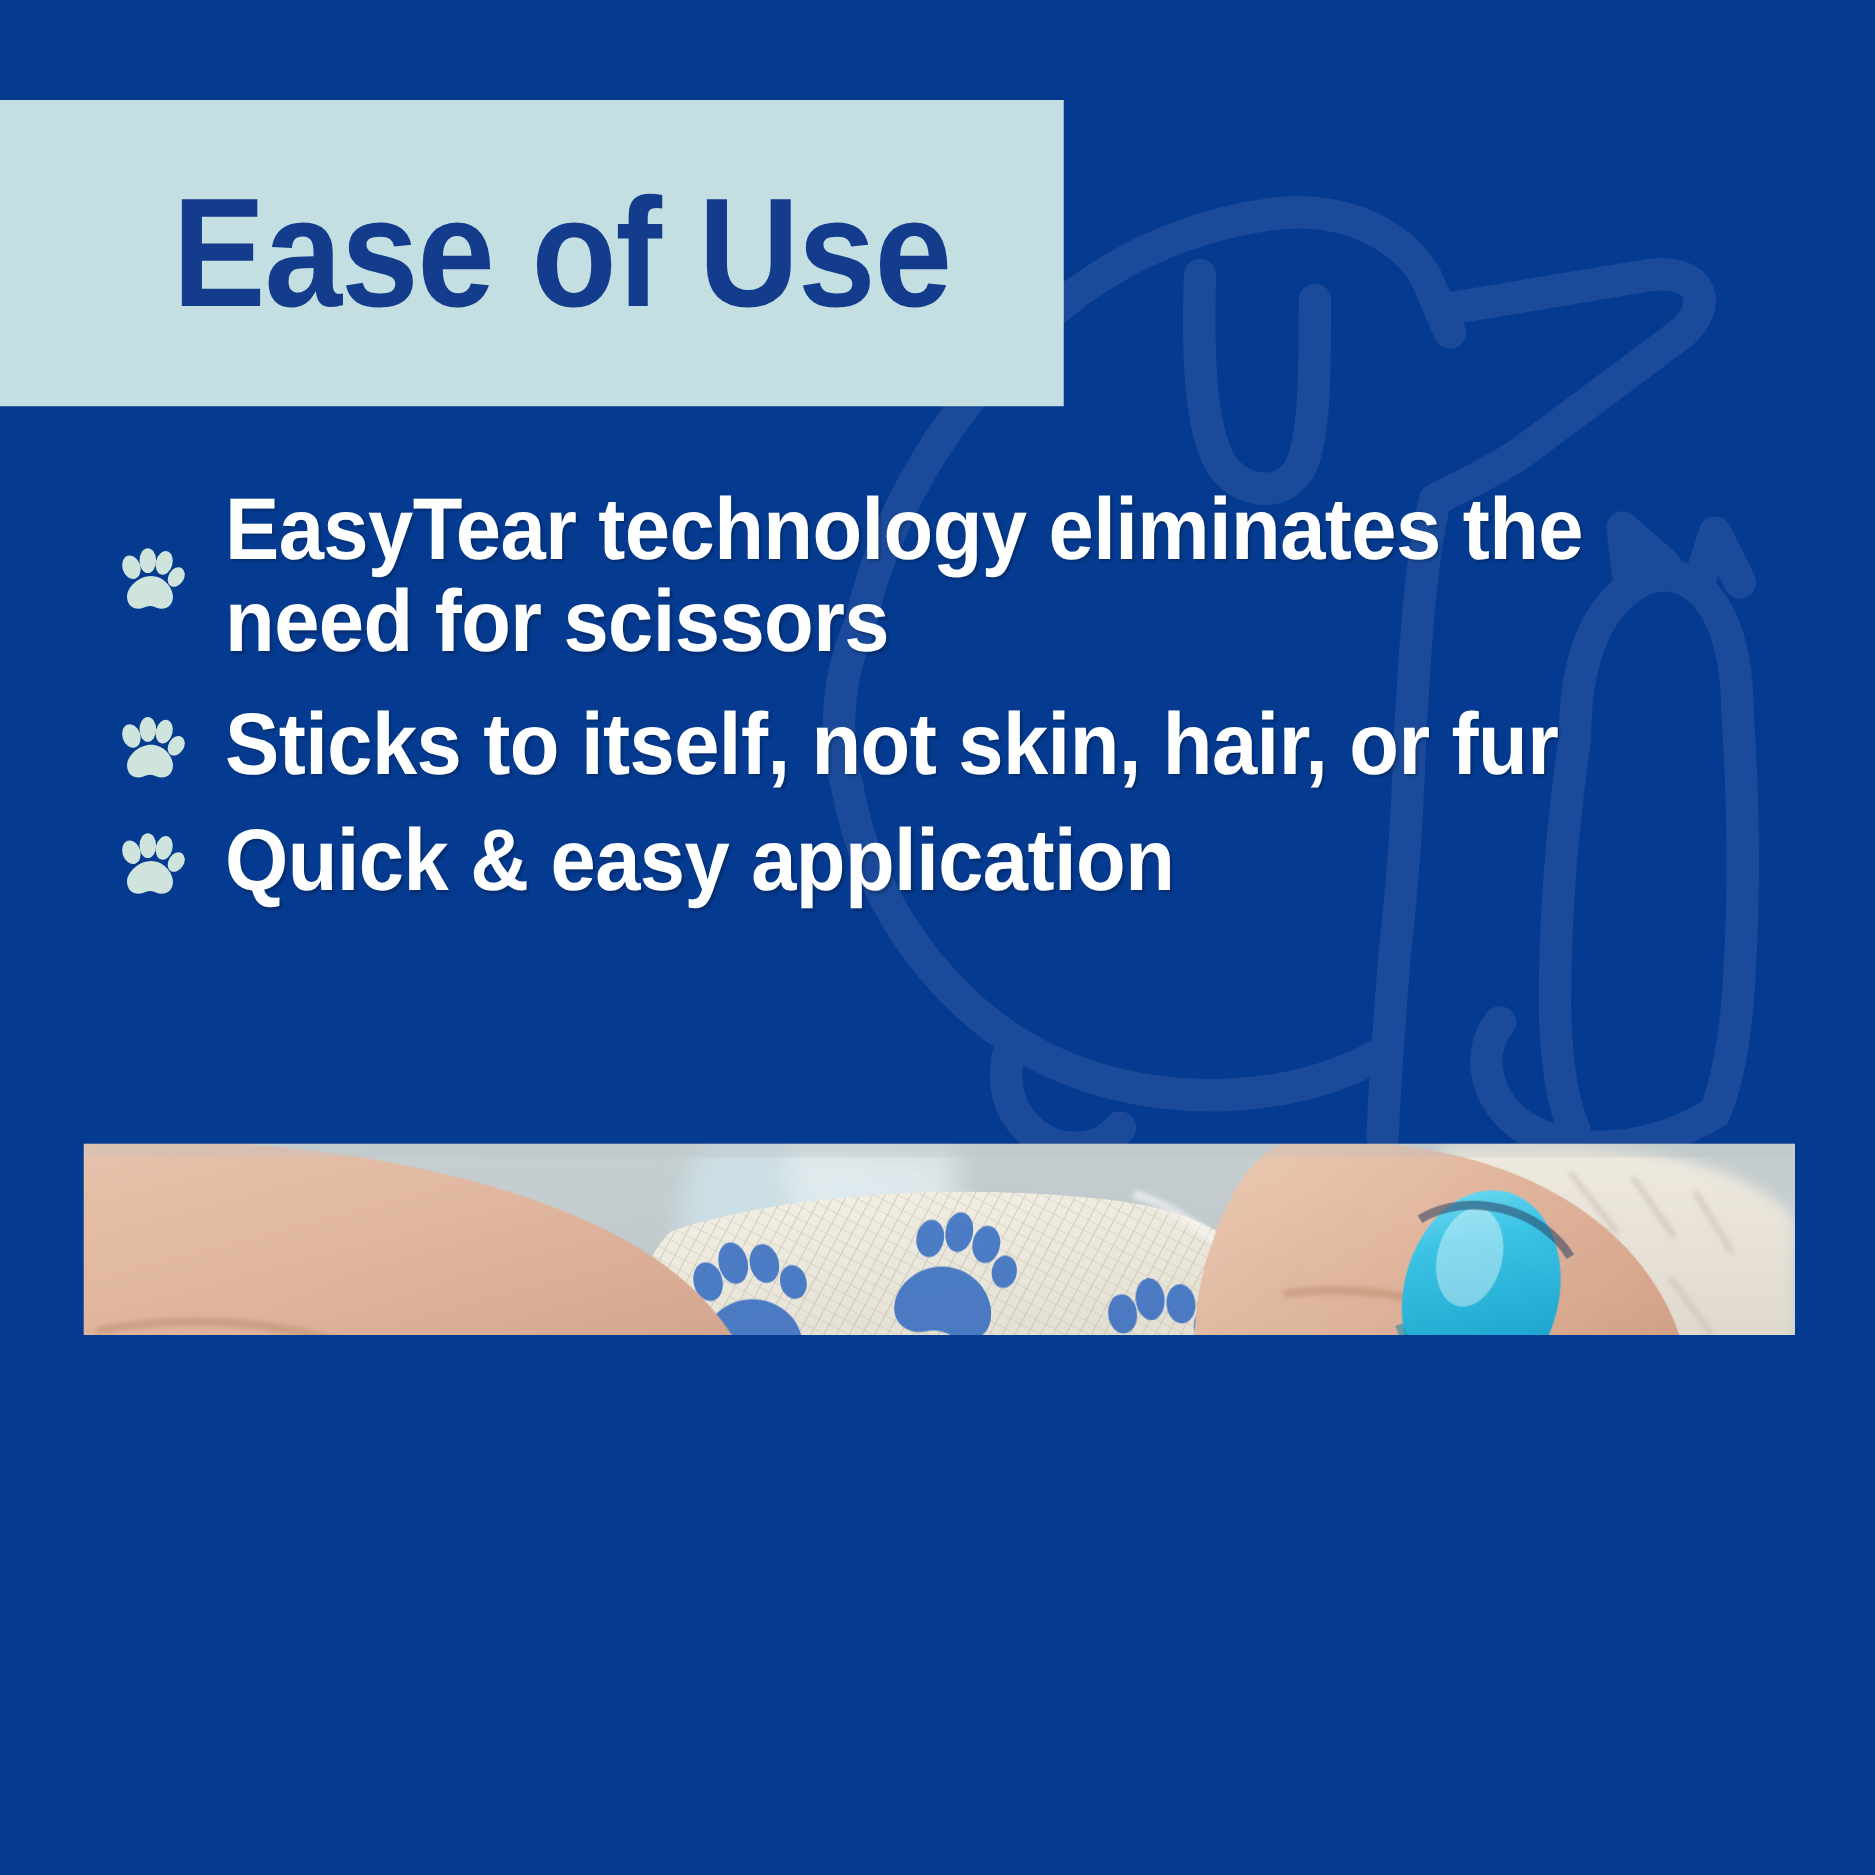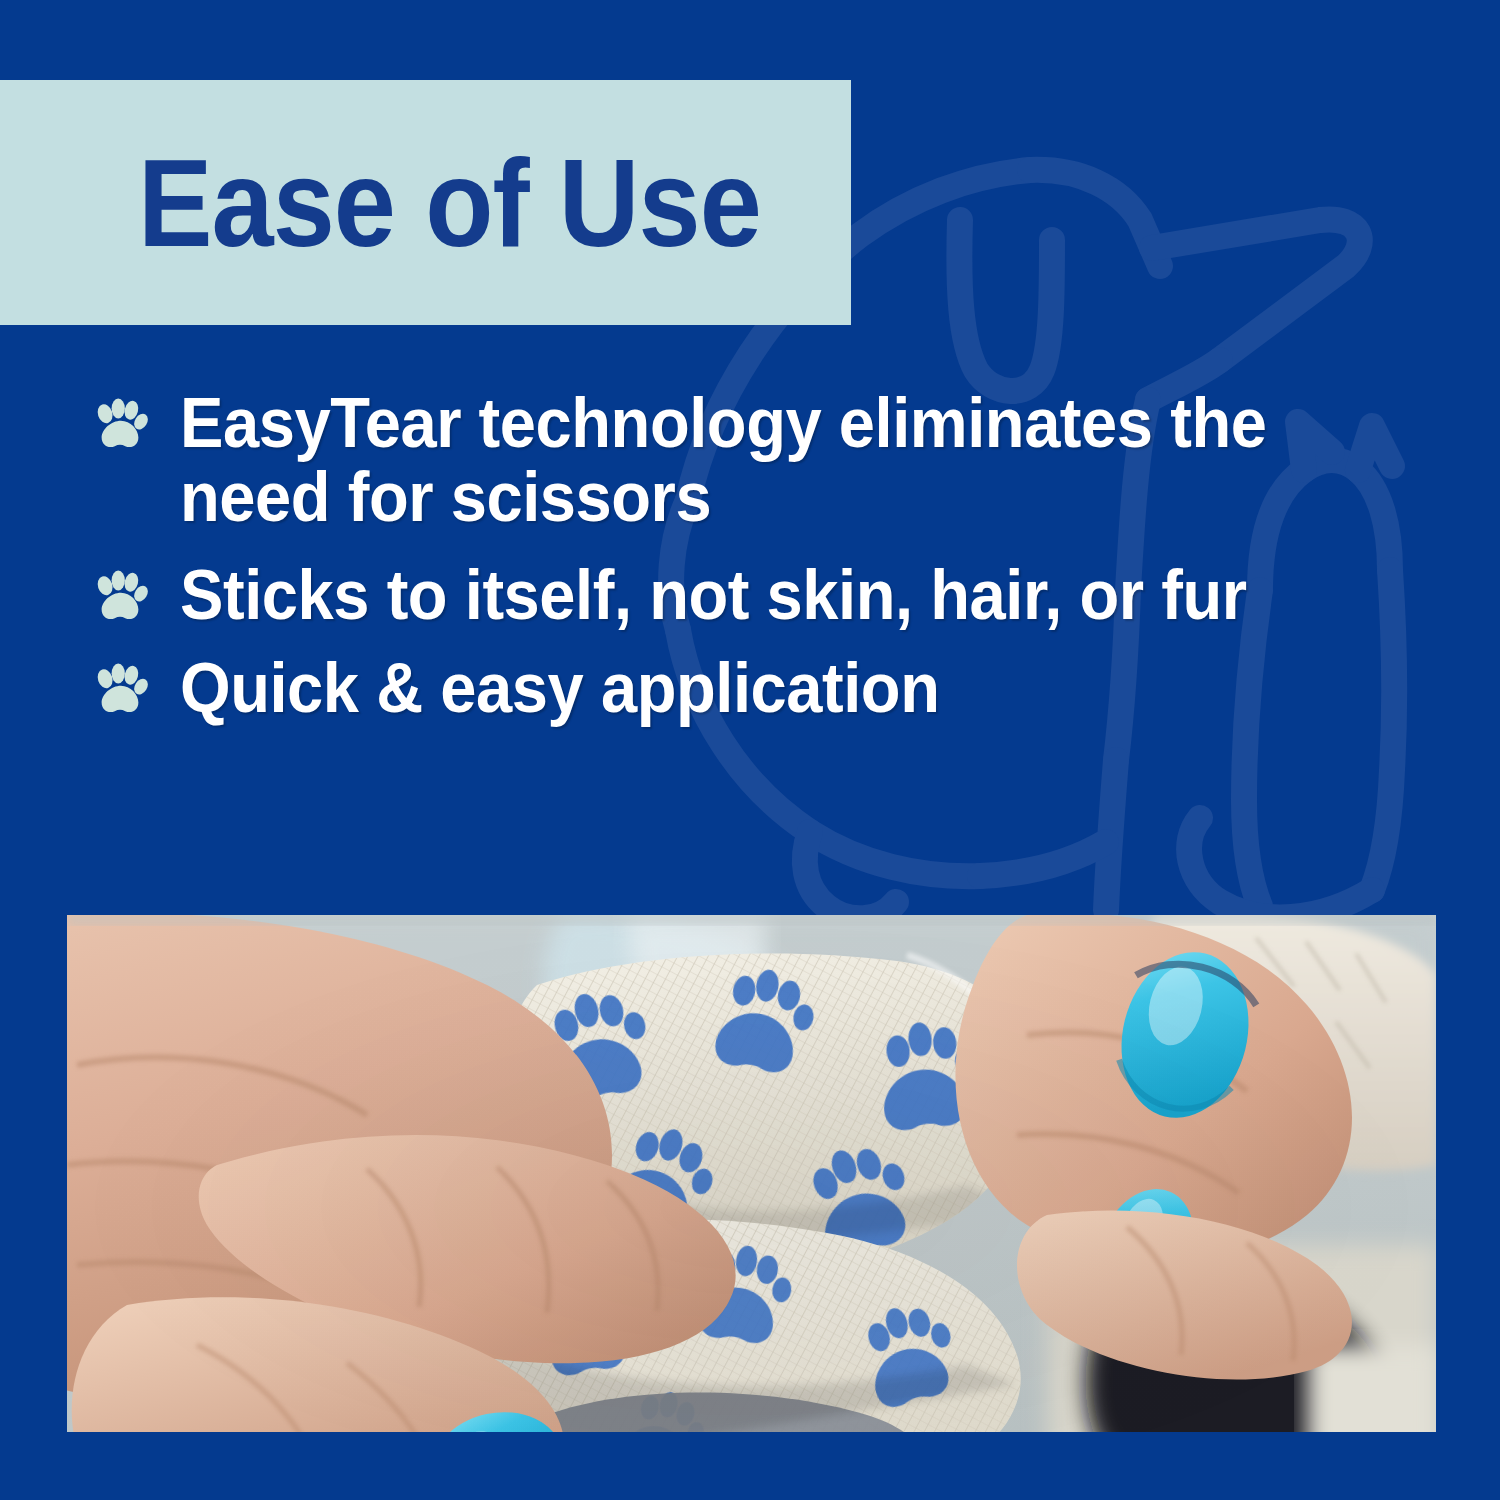--- a/index.html
+++ b/index.html
@@ -2,21 +2,21 @@
 <html><head>
 <meta charset="utf-8">
 <style>
   html,body{margin:0;padding:0;}
   body{
     width:1500px;height:1500px;overflow:hidden;
     background:#043a8f;
     font-family:"Liberation Sans", sans-serif;
     position:relative;
   }
-  #stage{position:absolute;inset:0;width:1500px;height:1432px;overflow:hidden;background:#043a8f;}
+  #stage{position:absolute;inset:0;width:1500px;height:1068px;overflow:hidden;background:#043a8f;}
 
   
   .watermark{position:absolute;left:560px;top:70px;width:900px;height:880px;pointer-events:none;}
   .watermark svg{display:block;width:100%;height:100%;}
 
   
   .banner{
     position:absolute;left:0px;top:80px;width:851px;height:245px;
     background:#c3dfe1;
     display:flex;align-items:center;
@@ -29,21 +29,21 @@
     font-weight:bold;
     line-height:1;
     letter-spacing:-1px;
     transform:scaleX(0.90);
     transform-origin:left center;
     white-space:nowrap;
   }
 
   
   .bullets{position:absolute;left:92px;top:386px;width:1360px;}
-  .bullet{display:flex;align-items:flex-start;margin-bottom:24px;}
+  .bullet{display:flex;align-items:center;margin-bottom:24px;}
   .bullet:nth-child(2){margin-bottom:18px;}
   .paw{flex:0 0 auto;width:56px;height:56px;margin-top:12px;margin-right:32px;}
   .paw svg{display:block;width:100%;height:100%;}
   .bullet-text{
     color:#ffffff;
     font-size:70px;
     font-weight:bold;
     line-height:1.06;
     letter-spacing:-0.5px;
     transform:scaleX(0.93);

